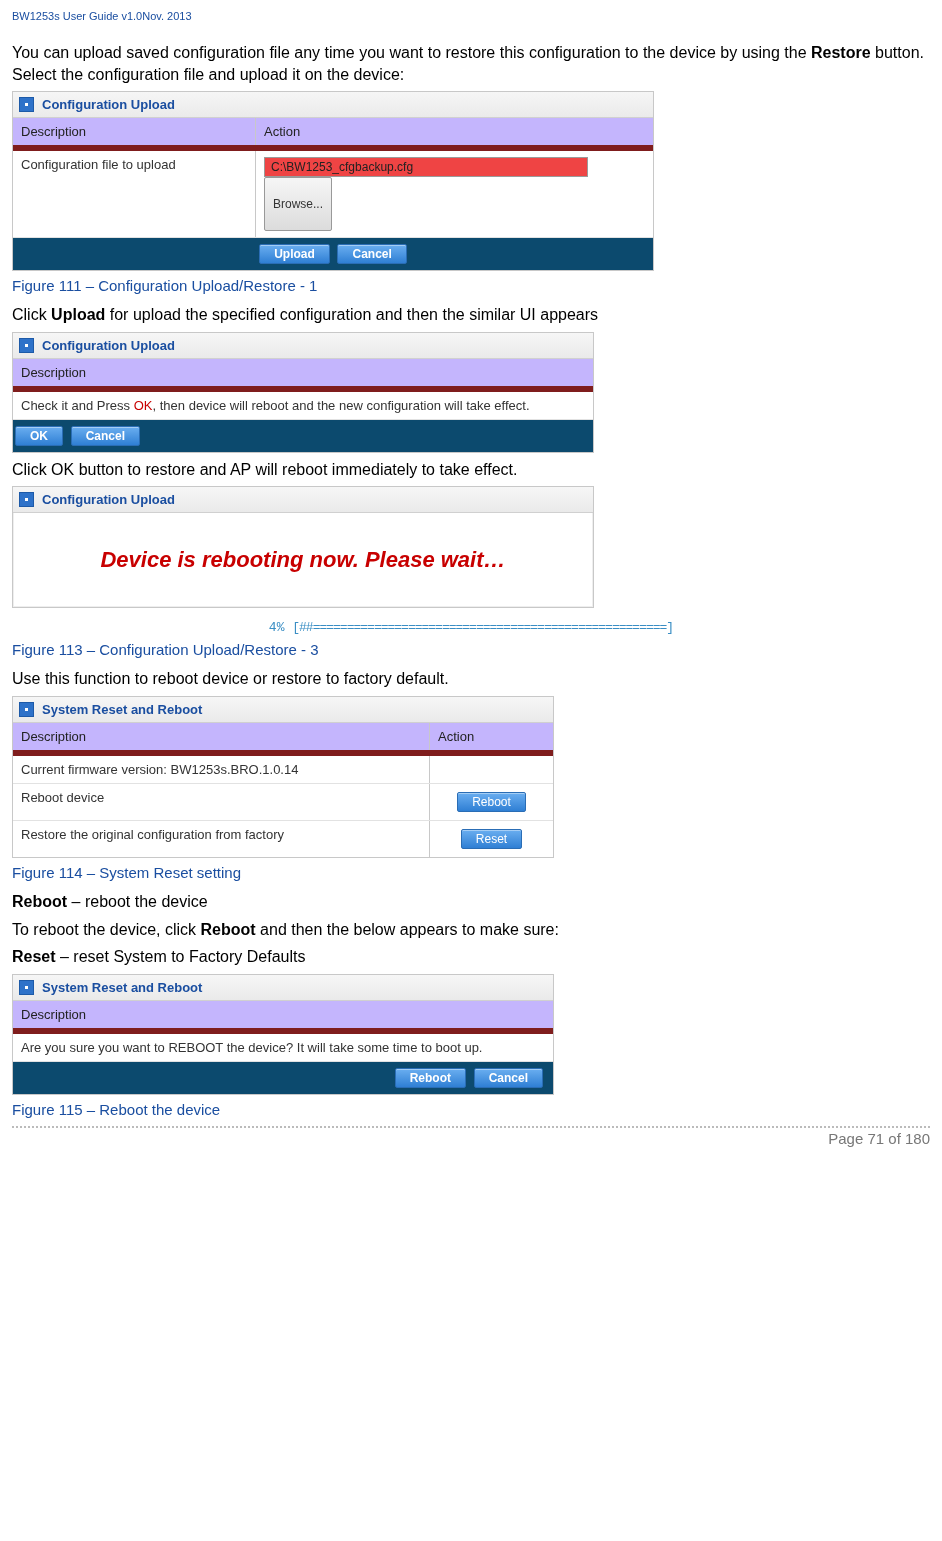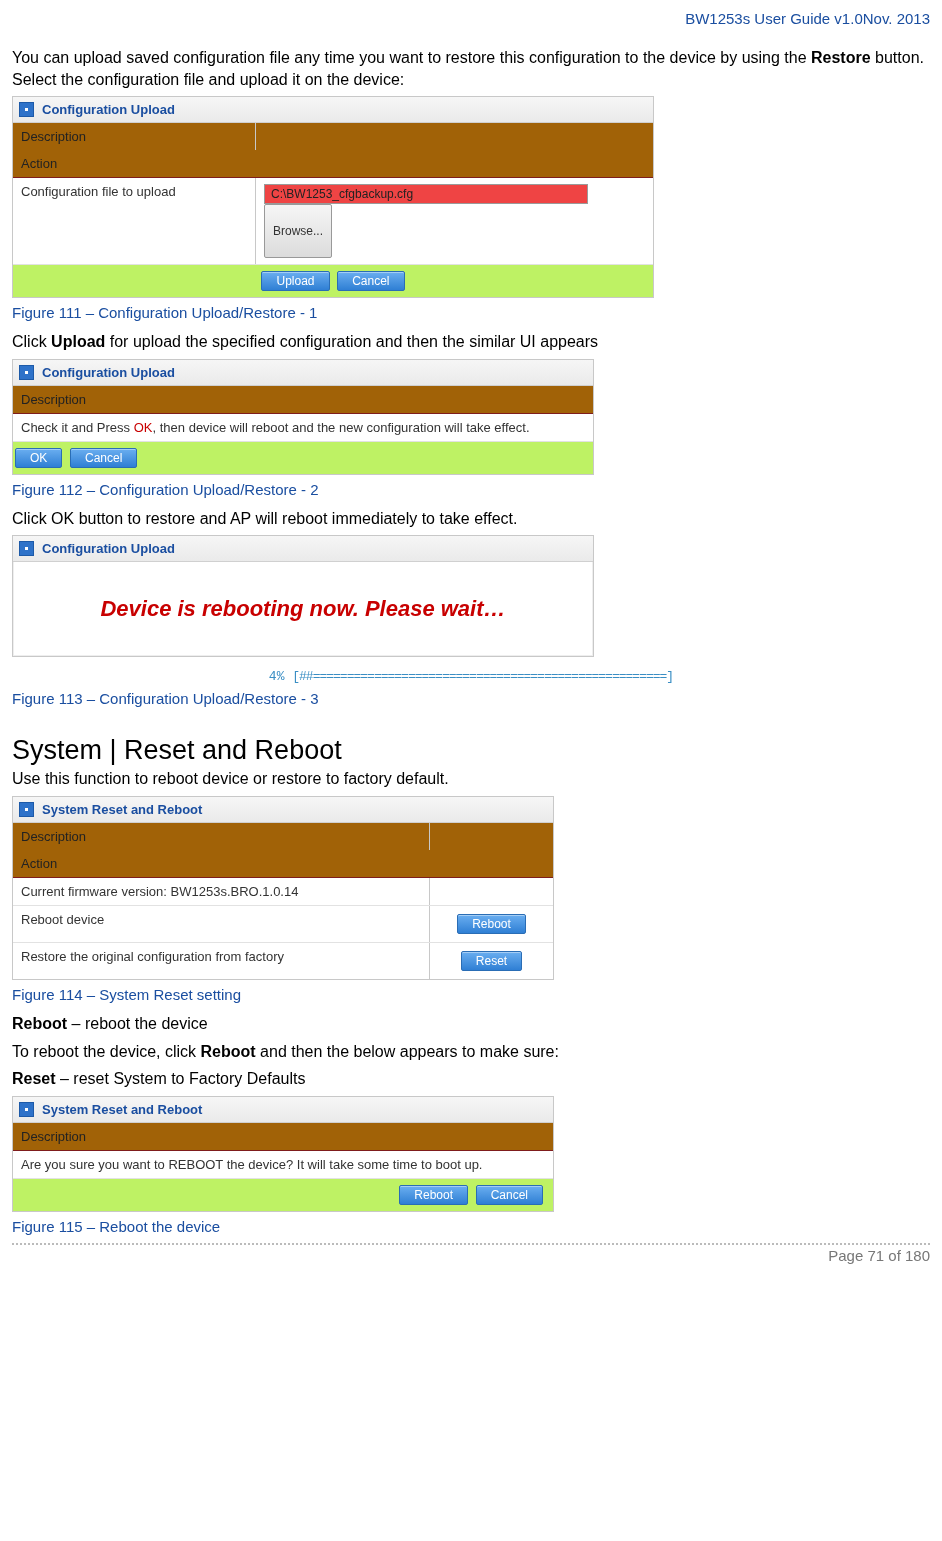--- a/index.html
+++ b/index.html
@@ -8,22 +8,22 @@
     font-family: Arial, Helvetica, sans-serif;
     width: 942px;
     background: #fff;
     color: #000;
   }
   .page {
     padding: 10px 12px 8px 12px;
   }
   .header-row {
     display: flex;
-    justify-content: flex-end;
-    font-size: 15px;
+    justify-content: flex-start;
+    font-size: 11px;
     color: #1a4ea0;
     margin-bottom: 20px;
   }
   .body-text {
     font-size: 16px;
     line-height: 1.35;
     margin: 6px 0;
   }
   .body-text b { font-weight: bold; }
   .caption {
@@ -71,43 +71,43 @@
   }
   .panel-title .sq::after{
     content:"";
     position:absolute;
     left:3px; top:3px;
     width:7px; height:7px;
     background: radial-gradient(#fff 30%, #2e72c9 31%);
   }
   .hdr-row {
     display: flex;
-    background: #a16207;
-    border-bottom: 1px solid #7f1d1d;
-    flex-direction: column;
+    background: #c4b5fd;
+    border-bottom: 6px solid #7f1d1d;
   }
   .hdr-cell {
     padding: 6px 8px;
     font-size: 13px;
     color: #222;
   }
   .divider-r { border-right: 1px solid #c8c8c8; }
   .data-row {
     display: flex;
     border-bottom: 1px solid #e2e2e2;
     background: #fff;
   }
   .data-cell {
     padding: 6px 8px;
     font-size: 13px;
   }
   .btn-row {
     text-align: center;
     padding: 4px 0;
-    background: #bef264;
+    background: #0c4a6e;
+    font-weight: bold;
   }
   .btn {
     display: inline-block;
     background: linear-gradient(#6aaef0,#2f7fd4);
     border: 1px solid #2a6db5;
     color: #fff;
     font-size: 12px;
     padding: 2px 14px;
     border-radius: 2px;
     margin: 2px 2px;
@@ -207,39 +207,37 @@
       <div class="data-cell">
         <span>Check it and Press </span><span style="color:#c80000">OK</span><span>, then device will reboot and the new configuration will take effect.</span>
       </div>
     </div>
     <div class="btn-row" style="text-align:left; padding-right:8px">
       <span class="btn">OK</span>
       <span class="btn">Cancel</span>
     </div>
   </div>
 
-  <div class="caption">Figure 112 – Configuration Upload/Restore - 2</div>
 
   <p class="body-text">Click OK button to restore and AP will reboot immediately to take effect.</p>
 
   <div class="panel" style="width: 580px;">
     <div class="panel-title">
         <span class="sq"></span>
         <span>Configuration Upload</span>
       </div>
     <div class="reboot-msg">Device is rebooting now. Please wait…</div>
   </div>
   <div class="progress-line" style="width:580px;">
     <span>4%</span>
     <span class="progress-bar">[##====================================================]</span>
   </div>
 
   <div class="caption">Figure 113 – Configuration Upload/Restore - 3</div>
 
-  <div class="section-title">System | Reset and Reboot</div>
   <p class="body-text" style="margin-top:2px">Use this function to reboot device or restore to factory default.</p>
 
   <div class="panel" style="width: 540px;">
     <div class="panel-title">
         <span class="sq"></span>
         <span>System Reset and Reboot</span>
       </div>
     <div class="hdr-row">
       <div class="hdr-cell divider-r" style="width:400px">Description</div>
       <div class="hdr-cell">Action</div>

